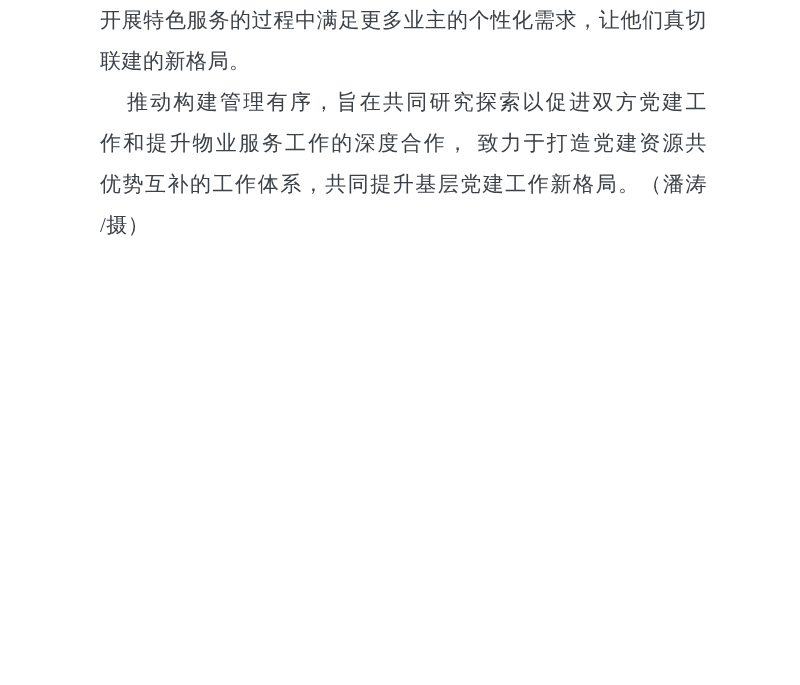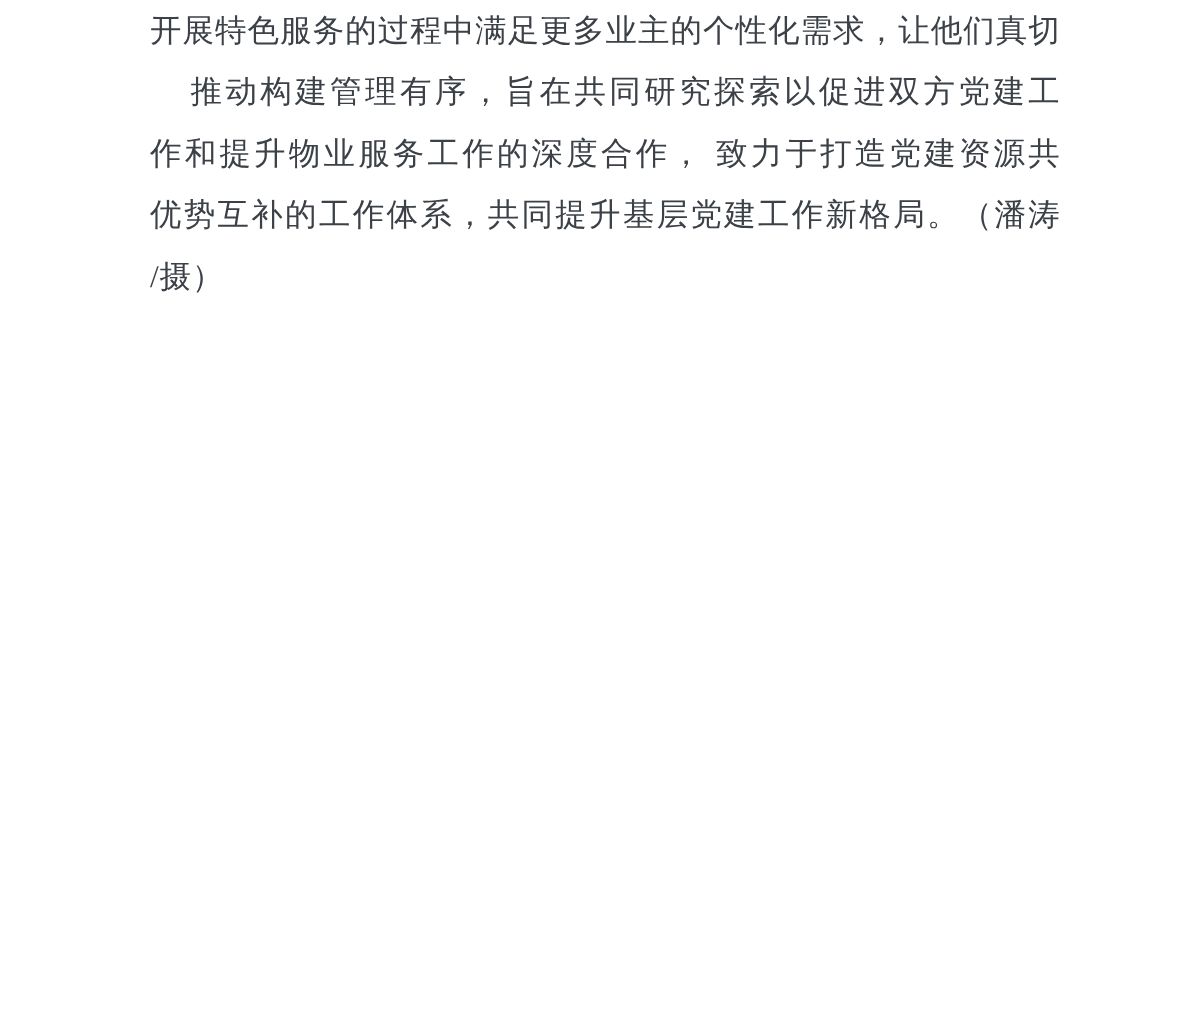--- a/index.html
+++ b/index.html
@@ -45,18 +45,19 @@
   .line.end {
     text-align: left;
   }
 </style>
 </head>
 <body>
 
 <div class="page" style="background: rgb(255, 255, 255);">
   <div class="text-block" style="color: rgb(60, 65, 71);">
     <div class="line fill">开展特色服务的过程中满足更多业主的个性化需求，让他们真切</div>
+    <div class="line end">联建的新格局。</div>
     <div class="line fill indent">推动构建管理有序，旨在共同研究探索以促进双方党建工</div>
     <div class="line fill">作和提升物业服务工作的深度合作， 致力于打造党建资源共享、</div>
     <div class="line fill">优势互补的工作体系，共同提升基层党建工作新格局。（潘涛 文</div>
     <div class="line end">/摄）</div>
   </div>
 </div>
 
 </body></html>

